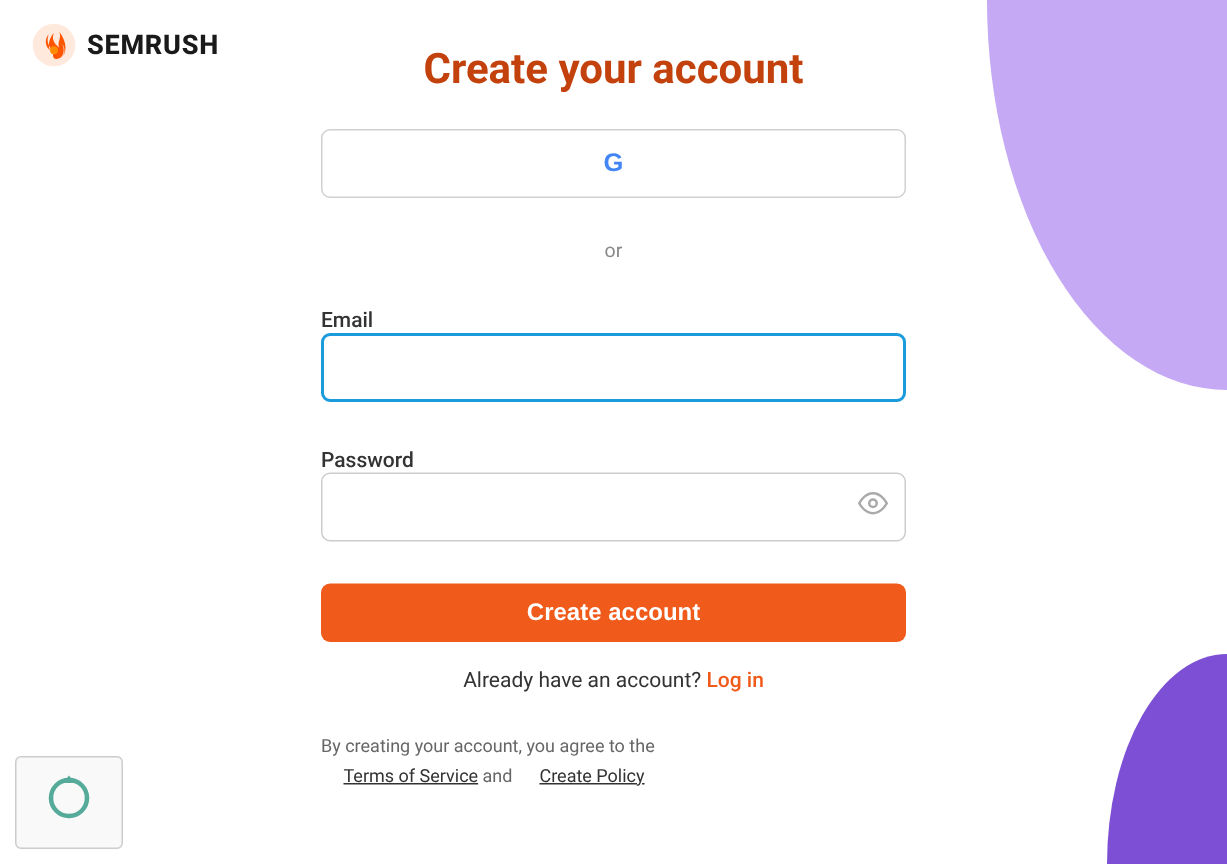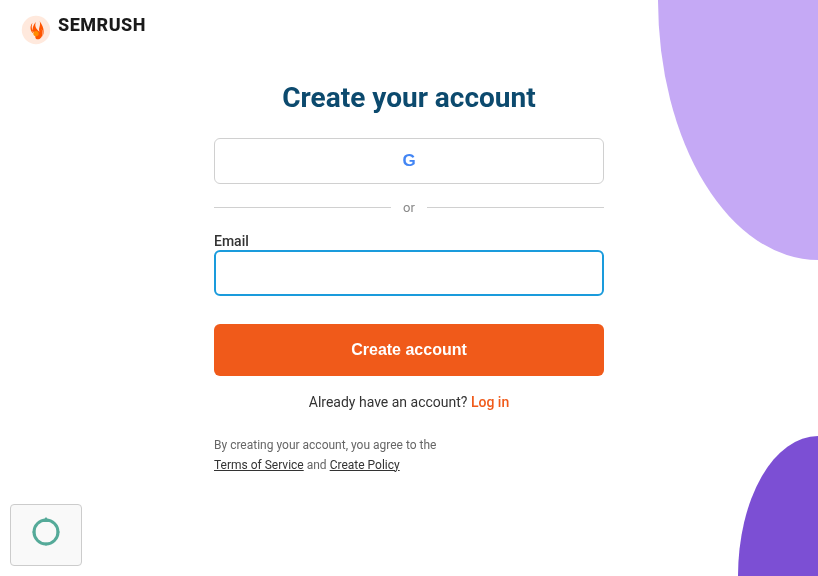--- a/index.html
+++ b/index.html
@@ -40,20 +40,21 @@
       border-radius: 100% 0 0 0;
       z-index: 0;
     }
 
     
     .header {
       position: absolute;
       top: 14px;
       left: 20px;
       display: flex;
+      align-items: center;
       gap: 6px;
       z-index: 1;
     }
 
     .logo-icon {
       width: 32px;
       height: 32px;
     }
 
     .logo-text {
@@ -80,21 +81,21 @@
     .form-container {
       width: 390px;
       display: flex;
       flex-direction: column;
       align-items: stretch;
     }
 
     .page-title {
       font-size: 28px;
       font-weight: 700;
-      color: #0c4a6e;
+      color: #c2410c;
       text-align: center;
       margin-bottom: 24px;
     }
 
     
     .google-btn {
       display: flex;
       align-items: center;
       justify-content: center;
       gap: 10px;
@@ -113,20 +114,21 @@
       font-size: 17px;
       font-weight: 500;
     }
 
     
     .or-divider {
       display: flex;
       align-items: center;
       gap: 12px;
       margin-bottom: 16px;
+      flex-direction: column;
     }
 
     .or-line {
       flex: 1;
       height: 1px;
       background: #d0d0d0;
     }
 
     .or-text {
       font-size: 13px;
@@ -175,21 +177,21 @@
       transform: translateY(-50%);
       cursor: pointer;
       color: #aaa;
       font-size: 18px;
       user-select: none;
     }
 
     
     .create-btn {
       width: 100%;
-      height: 52px;
+      height: 39px;
       background: #f05a1a;
       border: none;
       border-radius: 6px;
       color: #ffffff;
       font-size: 16px;
       font-weight: 600;
       cursor: pointer;
       margin-bottom: 18px;
     }
 
@@ -211,20 +213,21 @@
     .terms-text {
       text-align: left;
       font-size: 12px;
       color: #666;
       line-height: 1.6;
     }
 
     .terms-link {
       color: #333;
       text-decoration: underline;
+      margin-left: 15px;
     }
 
     
     .recaptcha-box {
       position: absolute;
       bottom: 10px;
       left: 10px;
       width: 72px;
       height: 62px;
       border: 1px solid #ccc;
@@ -270,20 +273,33 @@
       <div class="or-line"></div>
       <span class="or-text">or</span>
       <div class="or-line"></div>
     </div>
 
     <div class="field-group">
       <label class="field-label">Email</label>
       <input class="text-input" type="email" value="" placeholder="" style="">
     </div>
 
+    <div class="field-group">
+      <label class="field-label">Password</label>
+      <div class="password-wrapper">
+        <input class="text-input password" type="password" value="" placeholder="" style="">
+        <span class="eye-icon">
+          
+          <svg width="20" height="20" viewBox="0 0 24 24" fill="none" stroke="#aaa" stroke-width="2" stroke-linecap="round" stroke-linejoin="round">
+            <path d="M1 12s4-8 11-8 11 8 11 8-4 8-11 8-11-8-11-8z"></path>
+            <circle cx="12" cy="12" r="3"></circle>
+          </svg>
+        </span>
+      </div>
+    </div>
 
     <button class="create-btn">Create account</button>
 
     <div class="login-row">
       <span>Already have an account?</span>
       <a class="login-link" href="#">Log in</a>
     </div>
 
     <div class="terms-text">
       <span>By creating your account, you agree to the</span><br>

